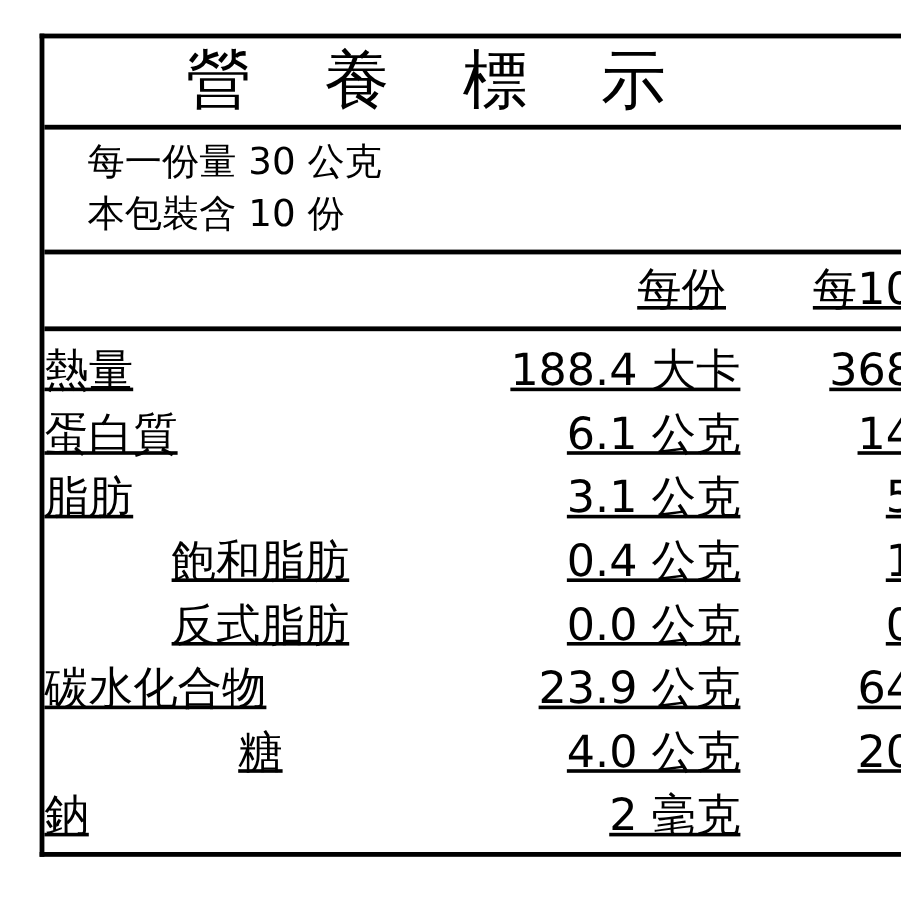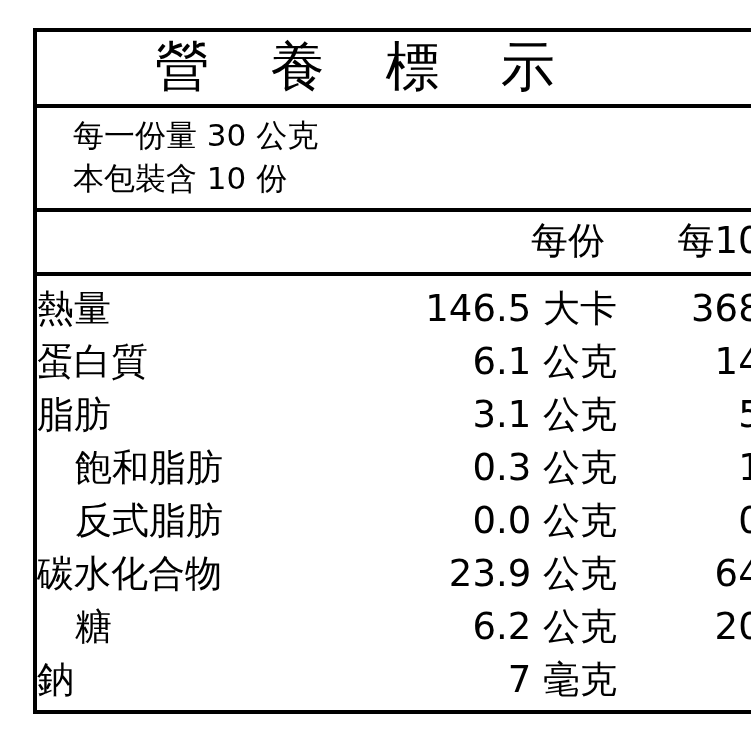--- a/index.html
+++ b/index.html
@@ -62,20 +62,21 @@
 
   .grid {
     width: 100%;
     border-collapse: collapse;
     table-layout: fixed;
   }
   .grid td {
     padding: 0;
     vertical-align: baseline;
     white-space: nowrap;
+    text-decoration: underline;
   }
   .c-name   { width: 322px; }
   .c-serve  { width: 258px; }
   .c-hundred{ width: 180px; }
 
   .hdr {
     font-size: 37px;
     line-height: 50px;
     text-align: right;
   }
@@ -86,20 +87,21 @@
   .body-row .grid td {
     font-size: 37px;
     line-height: 53px;
   }
   .nut-name {
     padding-left: 34px;
     text-align: left;
   }
   .nut-name.indent {
     padding-left: 38px;
+    text-align: center;
   }
   .nut-val {
     text-align: right;
     padding-right: 12px;
   }
   .body-row {
     padding: 6px 0 4px 0;
   }
 </style>
 </head>
@@ -130,55 +132,55 @@
       </tr>
     </tbody>
       </table>
   </div>
 
   <div class="body-row">
     <table class="grid">
       <tbody>
           <tr>
         <td class="c-name nut-name">熱量</td>
-        <td class="c-serve nut-val">146.5 大卡</td>
+        <td class="c-serve nut-val">188.4 大卡</td>
         <td class="c-hundred nut-val">368.0</td>
       </tr>
       <tr>
         <td class="c-name nut-name">蛋白質</td>
         <td class="c-serve nut-val">6.1 公克</td>
         <td class="c-hundred nut-val">14.2</td>
       </tr>
       <tr>
         <td class="c-name nut-name">脂肪</td>
         <td class="c-serve nut-val">3.1 公克</td>
         <td class="c-hundred nut-val">5.8</td>
       </tr>
       <tr>
         <td class="c-name nut-name indent">飽和脂肪</td>
-        <td class="c-serve nut-val">0.3 公克</td>
+        <td class="c-serve nut-val">0.4 公克</td>
         <td class="c-hundred nut-val">1.0</td>
       </tr>
       <tr>
         <td class="c-name nut-name indent">反式脂肪</td>
         <td class="c-serve nut-val">0.0 公克</td>
         <td class="c-hundred nut-val">0.0</td>
       </tr>
       <tr>
         <td class="c-name nut-name">碳水化合物</td>
         <td class="c-serve nut-val">23.9 公克</td>
         <td class="c-hundred nut-val">64.7</td>
       </tr>
       <tr>
         <td class="c-name nut-name indent">糖</td>
-        <td class="c-serve nut-val">6.2 公克</td>
+        <td class="c-serve nut-val">4.0 公克</td>
         <td class="c-hundred nut-val">20.8</td>
       </tr>
       <tr>
         <td class="c-name nut-name">鈉</td>
-        <td class="c-serve nut-val">7 毫克</td>
+        <td class="c-serve nut-val">2 毫克</td>
         <td class="c-hundred nut-val">3</td>
       </tr>
     </tbody>
       </table>
   </div>
 
 </div>
 
 </body></html>

